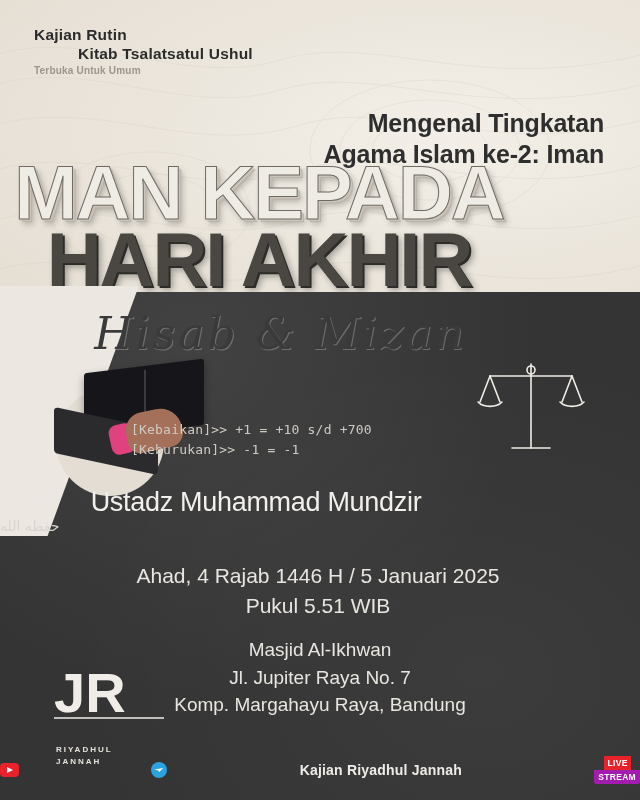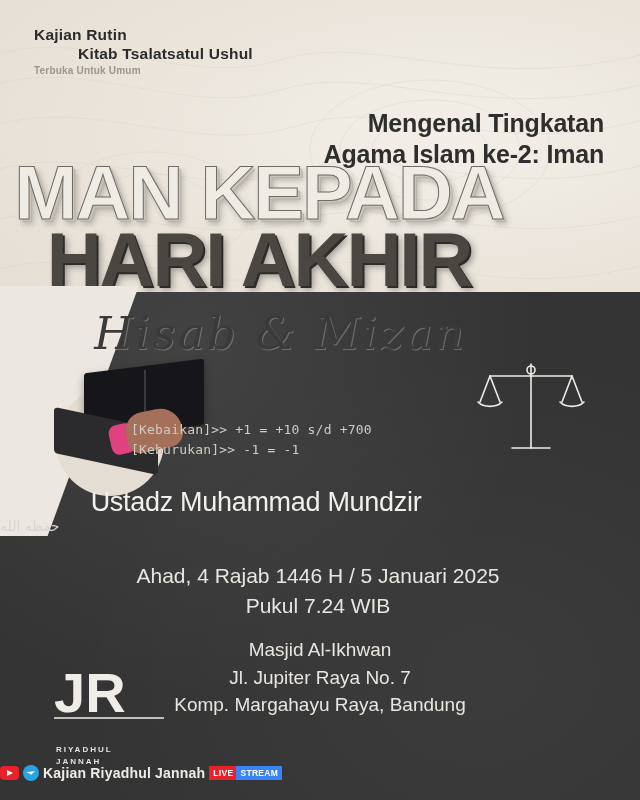--- a/index.html
+++ b/index.html
@@ -299,21 +299,21 @@
   }
 
   
   .footer {
     position: absolute;
     left: 0;
     bottom: 16px;
     width: 640px;
     display: flex;
     align-items: center;
-    justify-content: flex-start;
+    justify-content: space-between;
     gap: 4px;
   }
   .yt {
     width: 19px; height: 14px;
     background: #e8212a;
     border-radius: 4px;
     position: relative;
   }
   .yt::after {
     content: "";
@@ -339,34 +339,35 @@
   }
   .footer-label {
     color: #efece7;
     font-size: 14px;
     font-weight: bold;
     letter-spacing: .2px;
   }
   .livestream {
     display: inline-flex;
     align-items: center;
-    height: 22px;
+    height: 28px;
     border-radius: 2px;
     overflow: hidden;
     font-size: 8.5px;
     font-weight: bold;
+    flex-direction: column;
   }
   .livestream .live {
     background: #e8212a;
     color: #fff;
     padding: 2px 3px 2px 4px;
     letter-spacing: .3px;
   }
   .livestream .stream {
-    background: #3b82f6;
+    background: #a21caf;
     color: #fff;
     padding: 2px 4px;
     letter-spacing: .3px;
   }
 </style>
 </head>
 <body>
 
 <div class="poster">
 
@@ -436,21 +437,21 @@
   <div class="code">
     <div>[Kebaikan]&gt;&gt; +1 = +10 s/d +700</div>
     <div>[Keburukan]&gt;&gt; -1 = -1</div>
   </div>
 
   <div class="ustadz">Ustadz Muhammad Mundzir</div>
   <div class="hafidz">حفظه الله</div>
 
   <div class="datetime">
     <div>Ahad, 4 Rajab 1446 H / 5 Januari 2025</div>
-    <div>Pukul 7.24 WIB</div>
+    <div>Pukul 5.51 WIB</div>
   </div>
 
   <div class="venue">
     <div>Masjid Al-Ikhwan</div>
     <div>Jl. Jupiter Raya No. 7</div>
     <div>Komp. Margahayu Raya, Bandung</div>
   </div>
 
   <svg class="logo" viewBox="0 0 120 78">
     <text x="2" y="52" font-family="Liberation Sans, sans-serif" font-size="56" font-weight="bold" fill="#f0ede8">JR</text>

